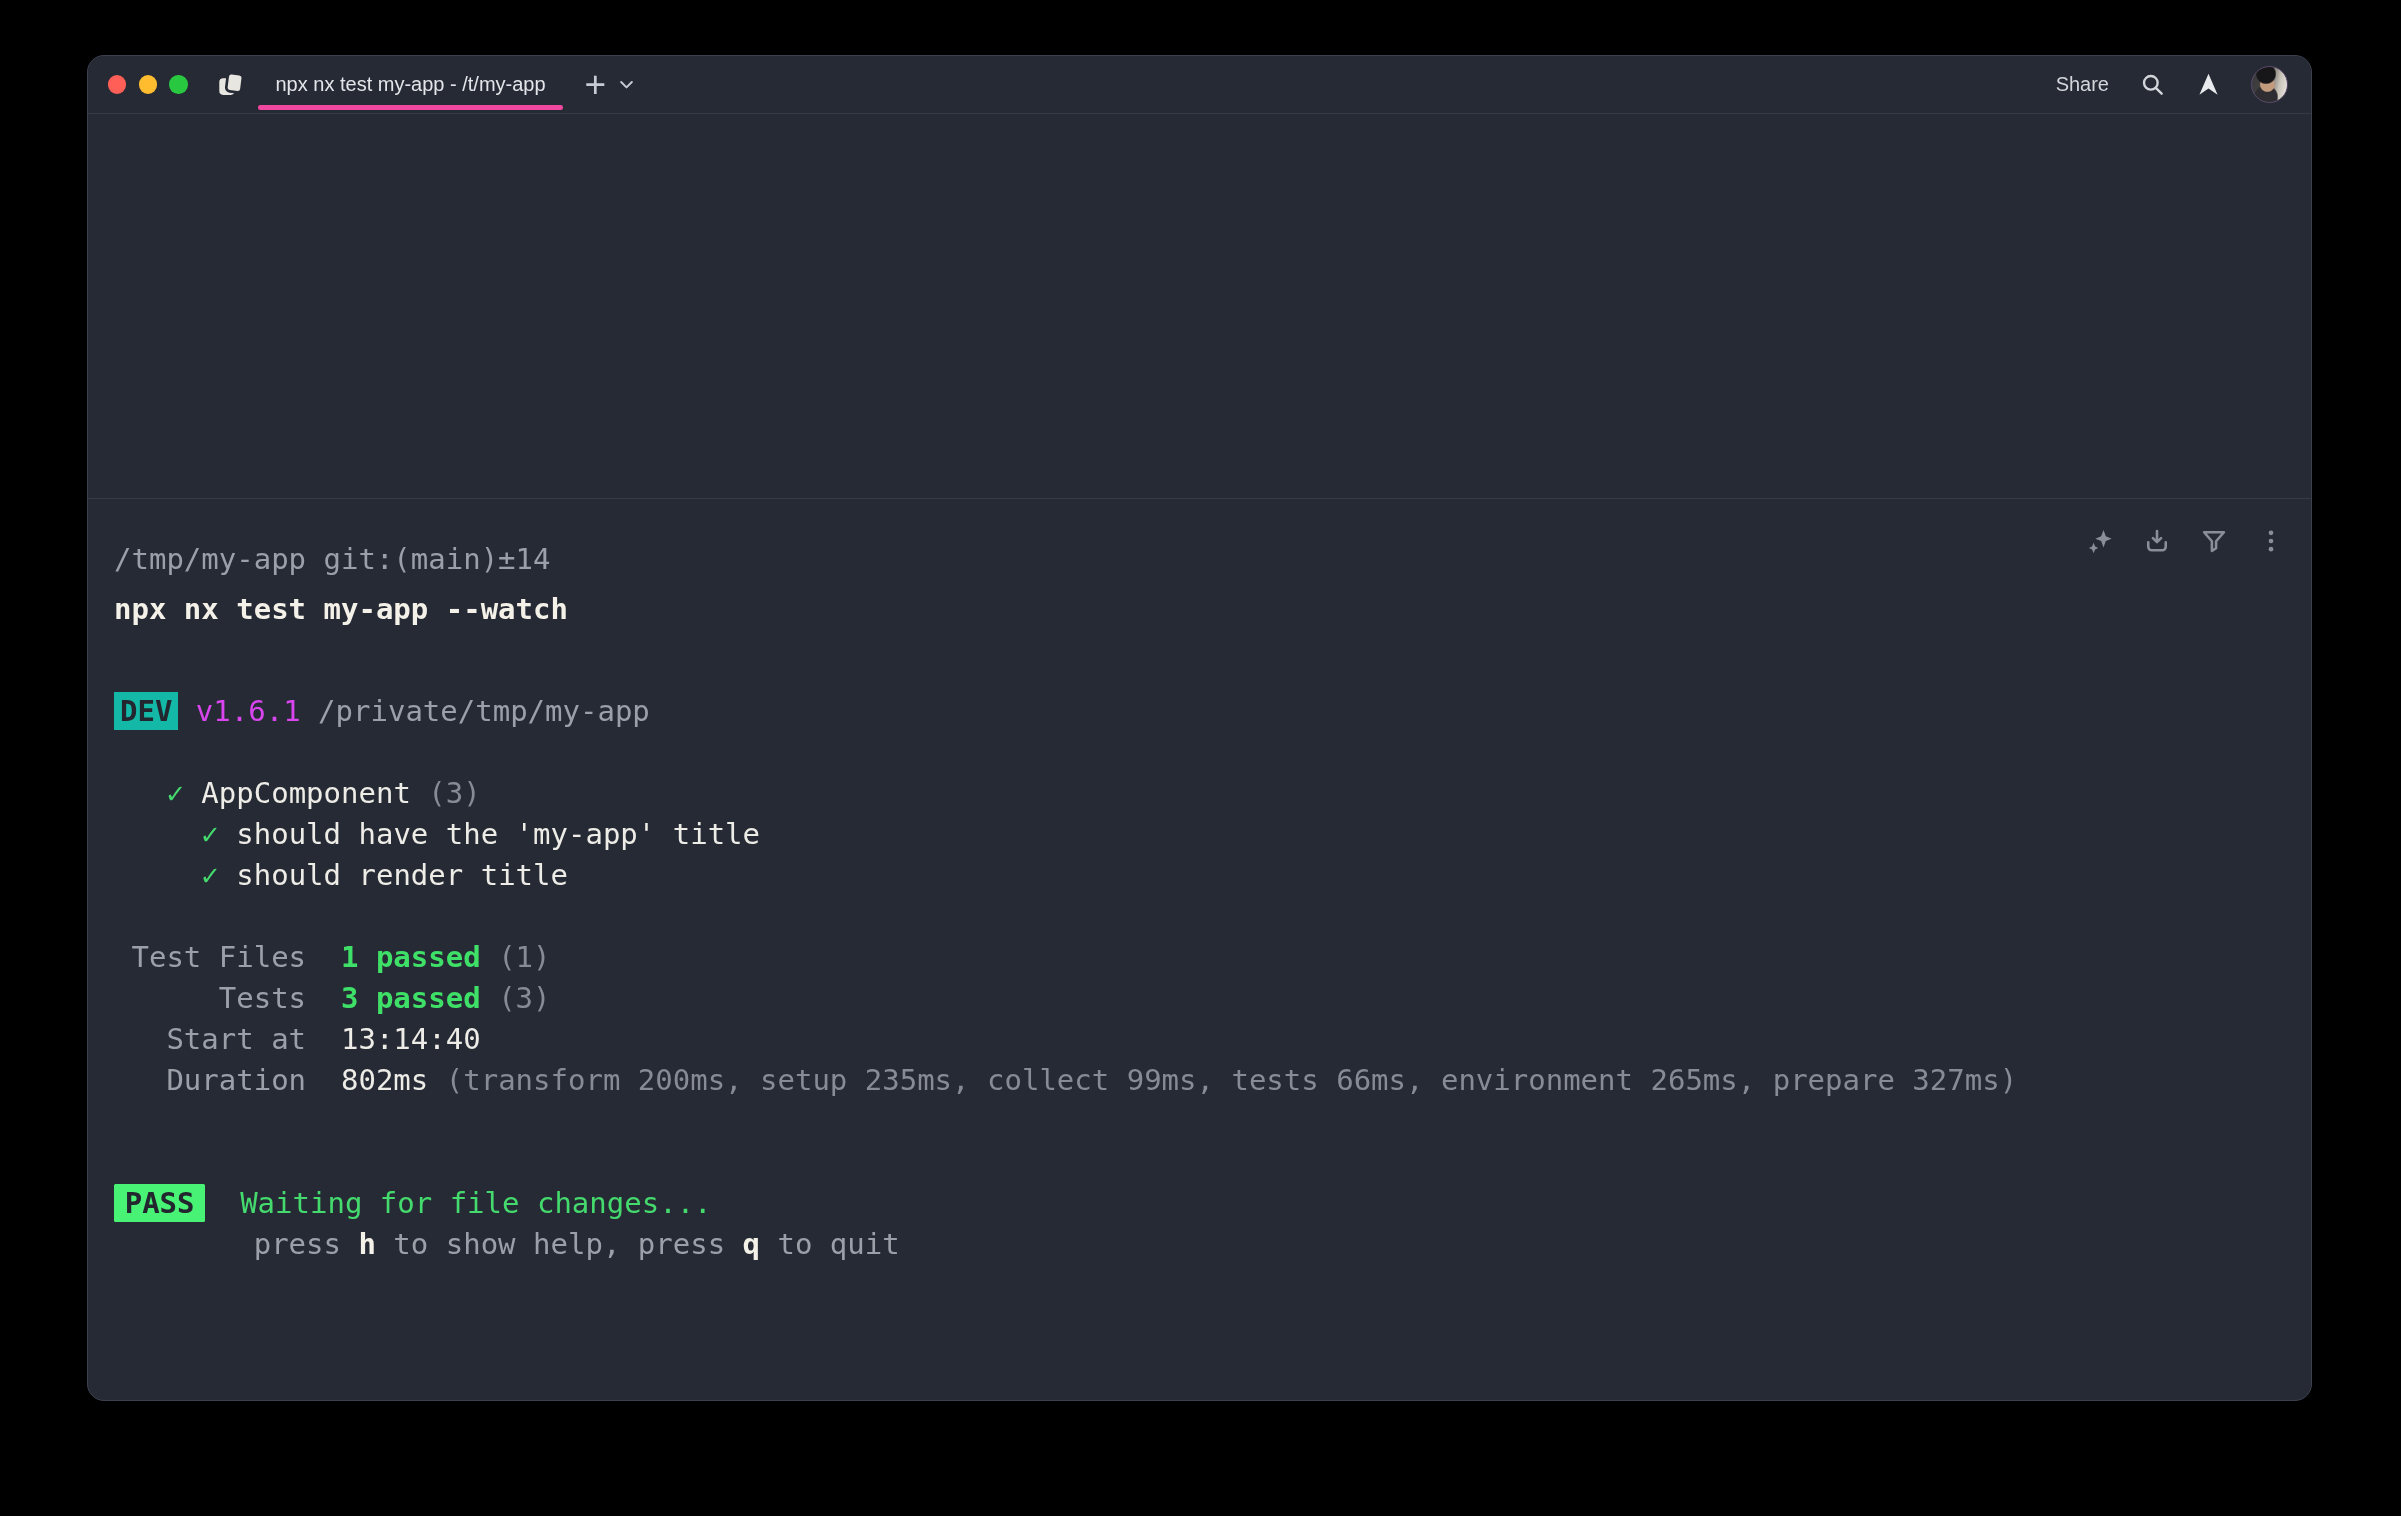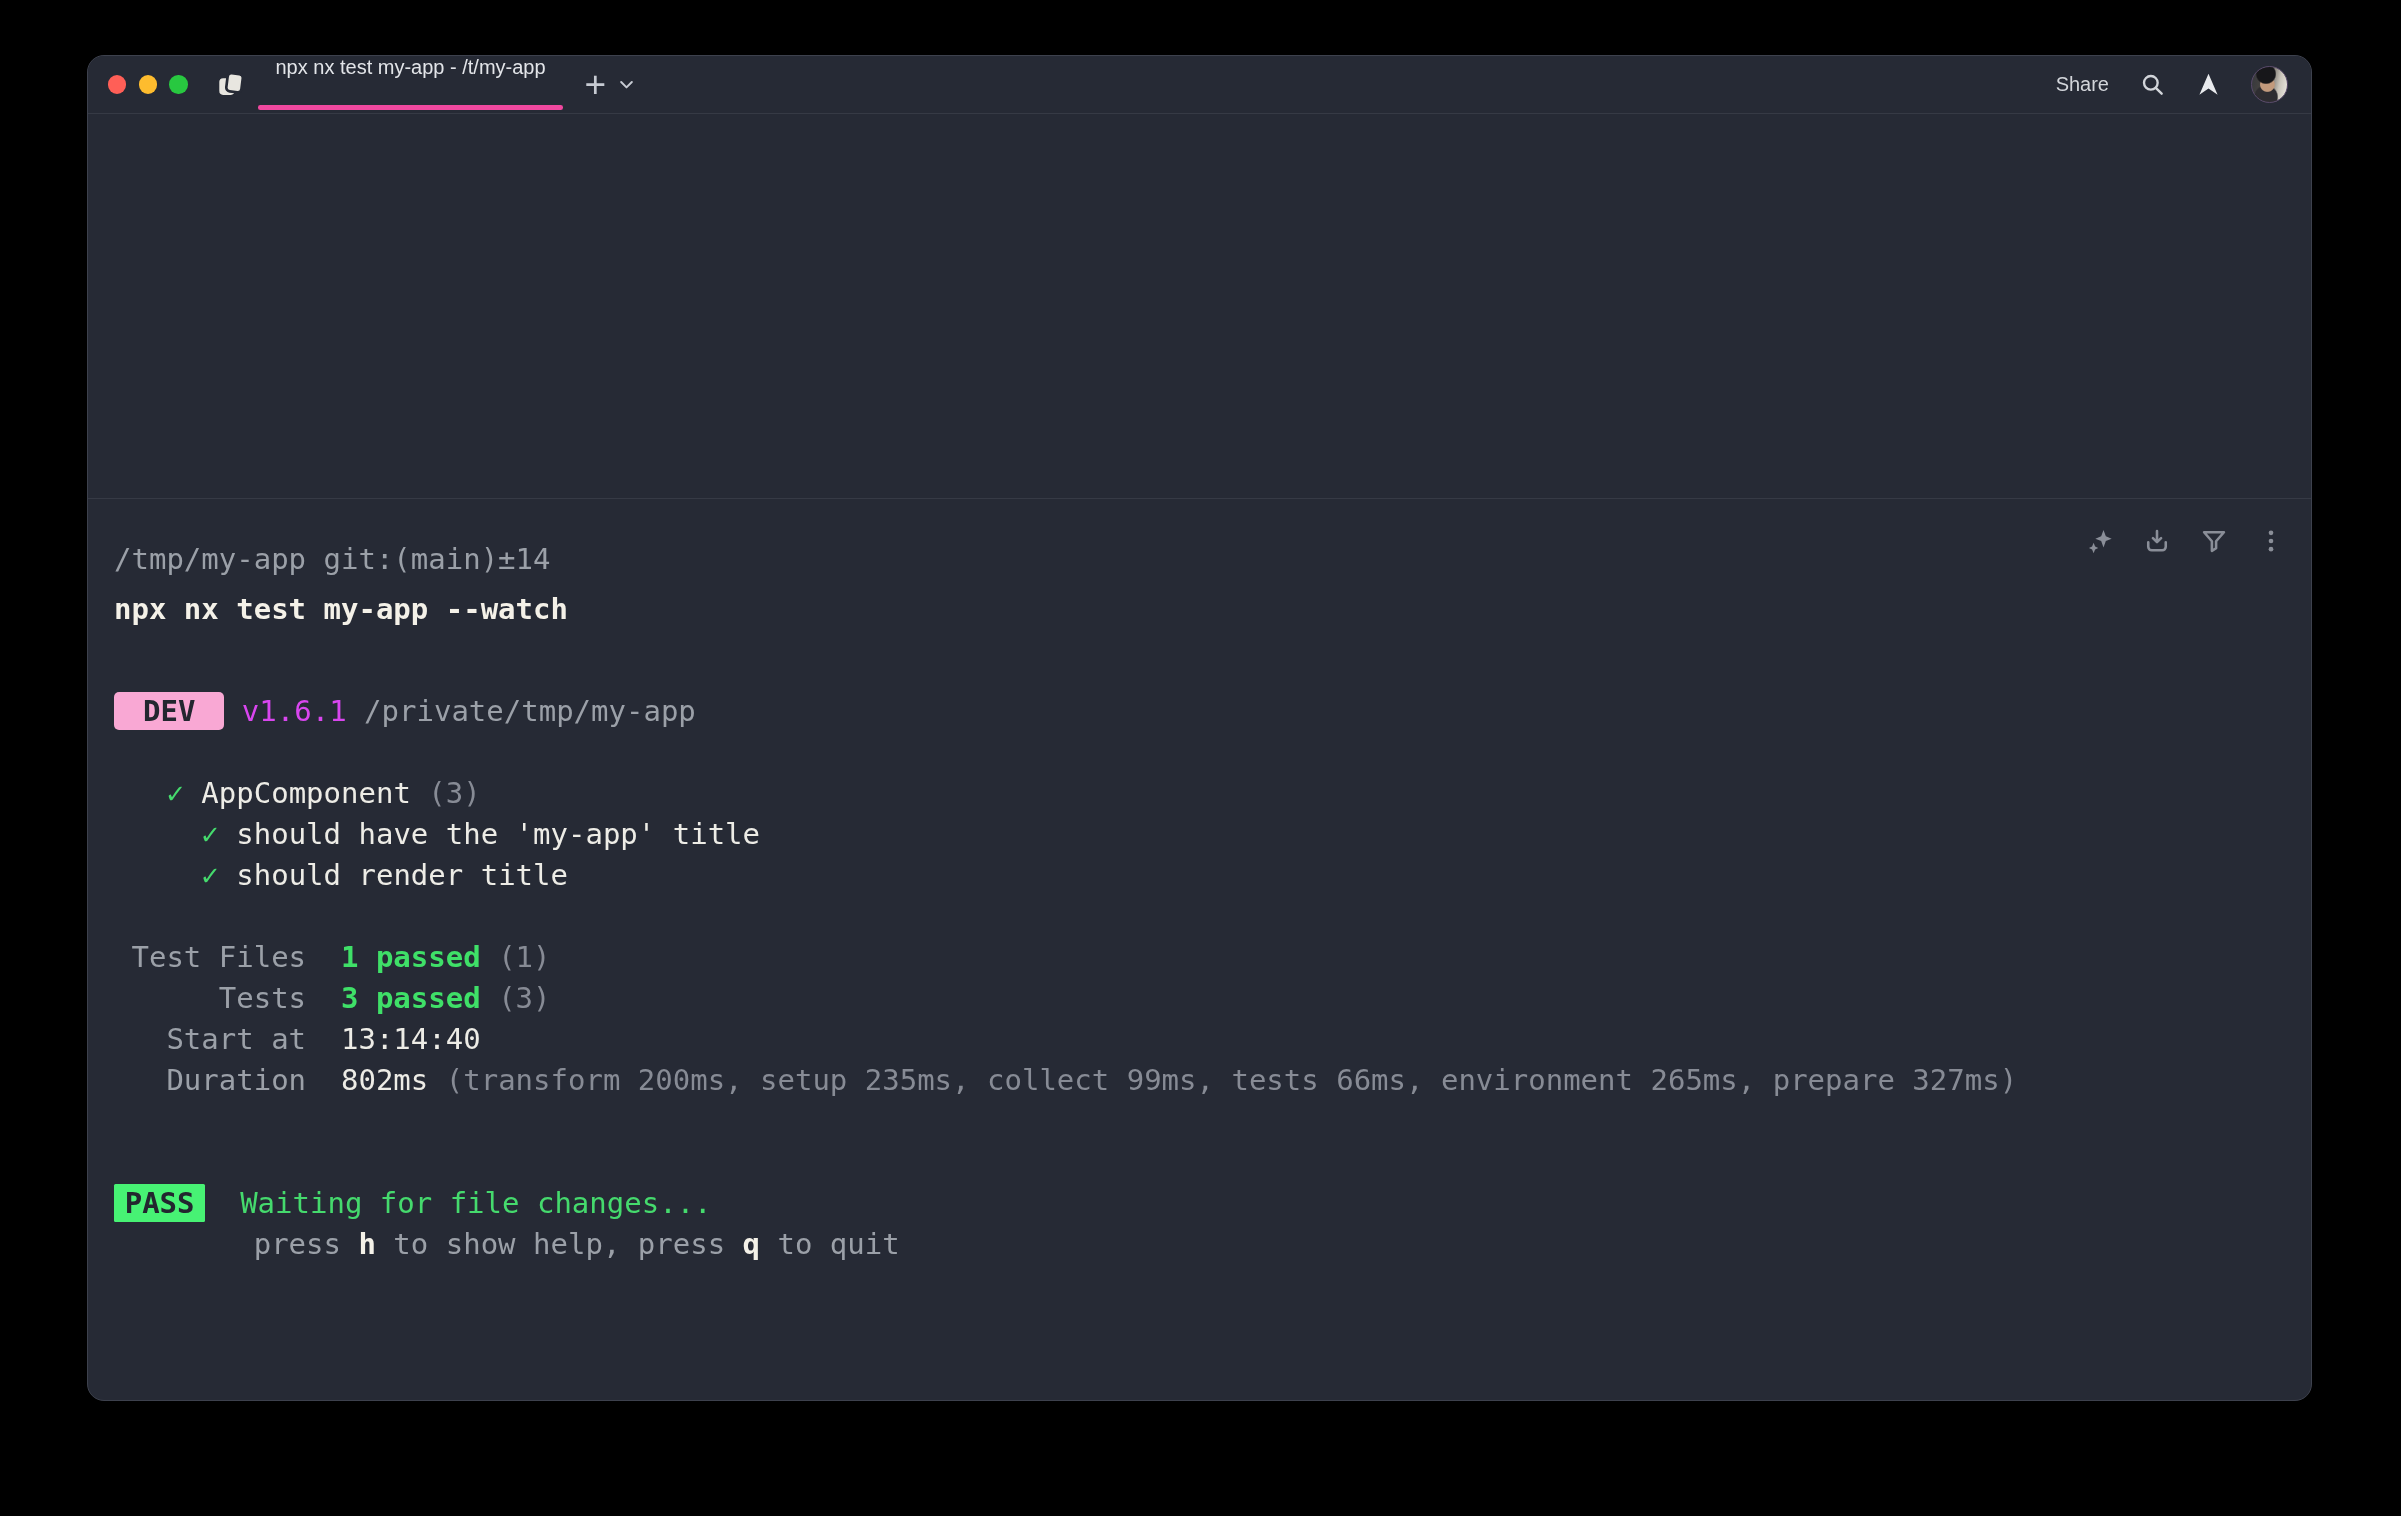--- a/index.html
+++ b/index.html
@@ -21,21 +21,21 @@
     background:#262a35;box-sizing:border-box;
   }
   .lights{display:flex;gap:12.3px;align-items:center;}
   .light{width:18.4px;height:18.4px;border-radius:50%;}
   .light-red{background:#ff5f57;}
   .light-yellow{background:#febc2e;}
   .light-green{background:#28c840;}
   .pages-btn{margin-left:29px;width:29px;height:26px;display:flex;align-items:center;}
   .tab{
     margin-left:12.3px;width:305px;height:100%;position:relative;
-    display:flex;align-items:flex-start;justify-content:center;
+    display:flex;align-items:center;justify-content:center;
   }
   .tab-title{font-size:20px;color:#e3e5e9;white-space:nowrap;}
   .tab-underline{
     position:absolute;left:0;bottom:3.1px;height:4.6px;width:100%;
     border-radius:2.3px;background:#f0489f;
   }
   .newtab-btn{
     margin-left:21.5px;color:#c6cad2;font-size:37px;font-weight:300;
     line-height:31px;height:37px;display:flex;align-items:center;
   }
@@ -69,22 +69,22 @@
   .seg-plain{color:#9ba0a8;}
   .seg-gray{color:#9ba0a8;}
   .seg-dim{color:#878b95;}
   .seg-white{color:#edece6;}
   .seg-bwhite{color:#f4f1e8;font-weight:bold;}
   .seg-check{color:#45da6d;}
   .seg-passbold{color:#3fe068;font-weight:bold;}
   .seg-purple{color:#d946ef;}
   .seg-waiting{color:#45da6d;}
   .seg-badge-dev{
-    background:#f9a8d4;color:#23262f;font-weight:bold;
-    display:inline-block;line-height:38px;padding:0 29px;border-radius:5px;
+    background:#14b8a6;color:#23262f;font-weight:bold;
+    display:inline-block;line-height:38px;padding:0 6px;border-radius:0;
   }
   .seg-badge-pass{
     background:#47f274;color:#23262f;font-weight:bold;
     display:inline-block;line-height:38px;padding:0 10.7px;border-radius:1.5px;
   }
 </style>
 </head>
 <body>
 
 <div class="window">

